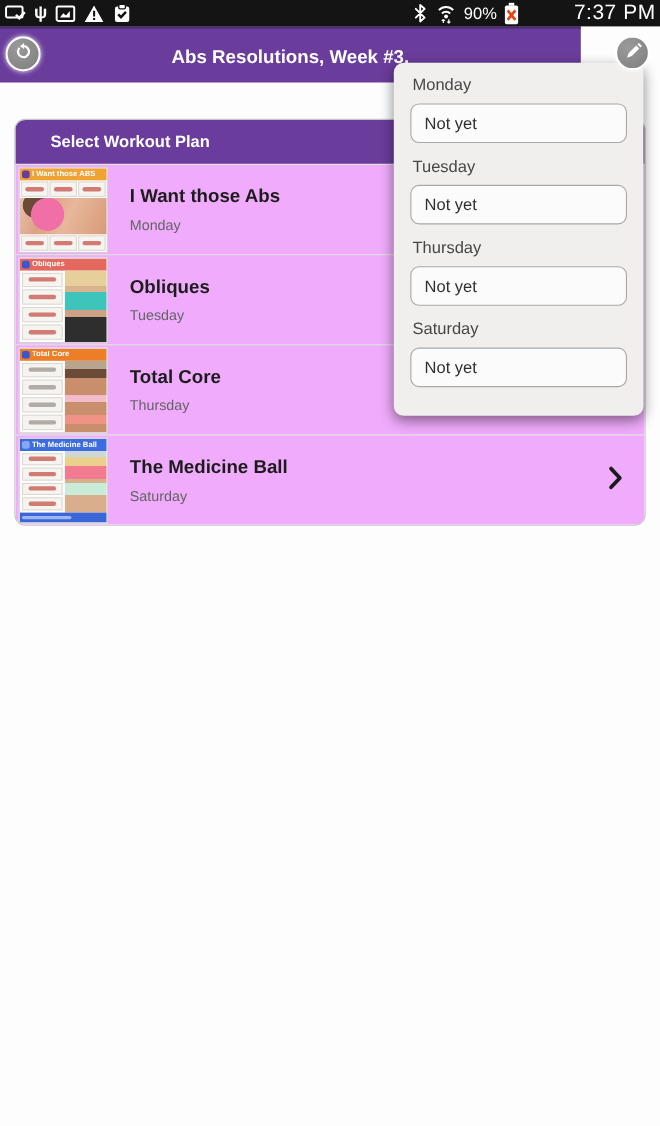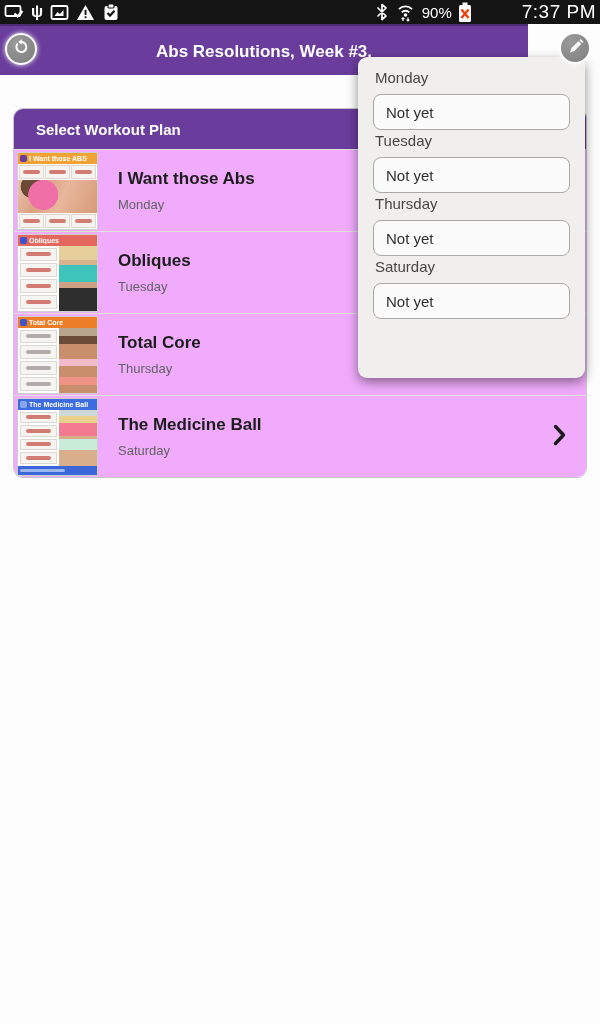--- a/index.html
+++ b/index.html
@@ -26,21 +26,21 @@
   .nav-circle { position:absolute; width:32px; height:32px; border-radius:50%;
     background:radial-gradient(circle at 35% 30%, #9a9a9a, #7e7e7e);
     border:2px solid #fff; box-shadow:0 0 5px rgba(255,255,255,0.9);
     display:flex; align-items:center; justify-content:center; cursor:pointer; }
   .back-btn { left:5px; top:33px; z-index:12; }
   .edit-btn { left:559px; top:32px; z-index:30; }
 
   
   .plan-card { position:absolute; left:13px; top:108px; width:574px;
     background:#fff; border:1px solid #c6c6c6; border-radius:10px; overflow:hidden; z-index:5; }
-  .card-header { height:40px; display:flex; align-items:center; padding-left:22px;
+  .card-header { height:40px; display:flex; align-items:center; padding-left:32px;
     color:#fff; font-size:15px; font-weight:bold; }
   .plan-row { height:82px; display:flex; align-items:center; position:relative;
     background:#f0abfc; border-top:1px solid #e0e0e0; cursor:pointer; }
   .plan-row:first-of-type { border-top:none; }
   .row-text { margin-left:20px; }
   .row-title { font-size:17px; font-weight:bold; color:#1c1c1c; }
   .row-sub { font-size:13px; color:#636363; margin-top:8px; }
   .row-chevron { position:absolute; right:20px; top:50%; transform:translateY(-50%); }
 
   
@@ -73,21 +73,21 @@
       #f27b92 24% 46%, #d8ae8c 46% 52%, #c8ecd8 52% 72%, #d8ae8c 72% 100%); }
   .poster-bottombar { height:9px; flex:none; background:#3a66d8; display:flex; align-items:center; padding:0 2px; }
   .poster-bottombar span { display:block; width:60%; height:3px; background:#9db8f0; border-radius:2px; }
 
   
   .popup { position:absolute; left:358px; top:57px; width:227px; height:321px;
     background:#f1efee; border-radius:9px; box-shadow:0 4px 12px rgba(0,0,0,0.45);
     padding:10px 15px; z-index:20; }
   .popup-label { font-size:15px; color:#464646; line-height:22px; margin-bottom:5px; padding-left:2px; }
   .popup-field { height:36px; border:1px solid #a9a9a9; border-radius:8px; background:#fcfbfb;
-    display:flex; align-items:center; padding-left:12px; 
+    display:flex; align-items:center; padding-left:12px; margin-bottom:11px;
     font-size:15px; color:#2f2f2f; cursor:pointer; }
 </style>
 </head>
 <body>
 
 <div class="screen">
 
   <div class="status-bar">
     <div class="sb-left">
       <span class="sb-icon">

